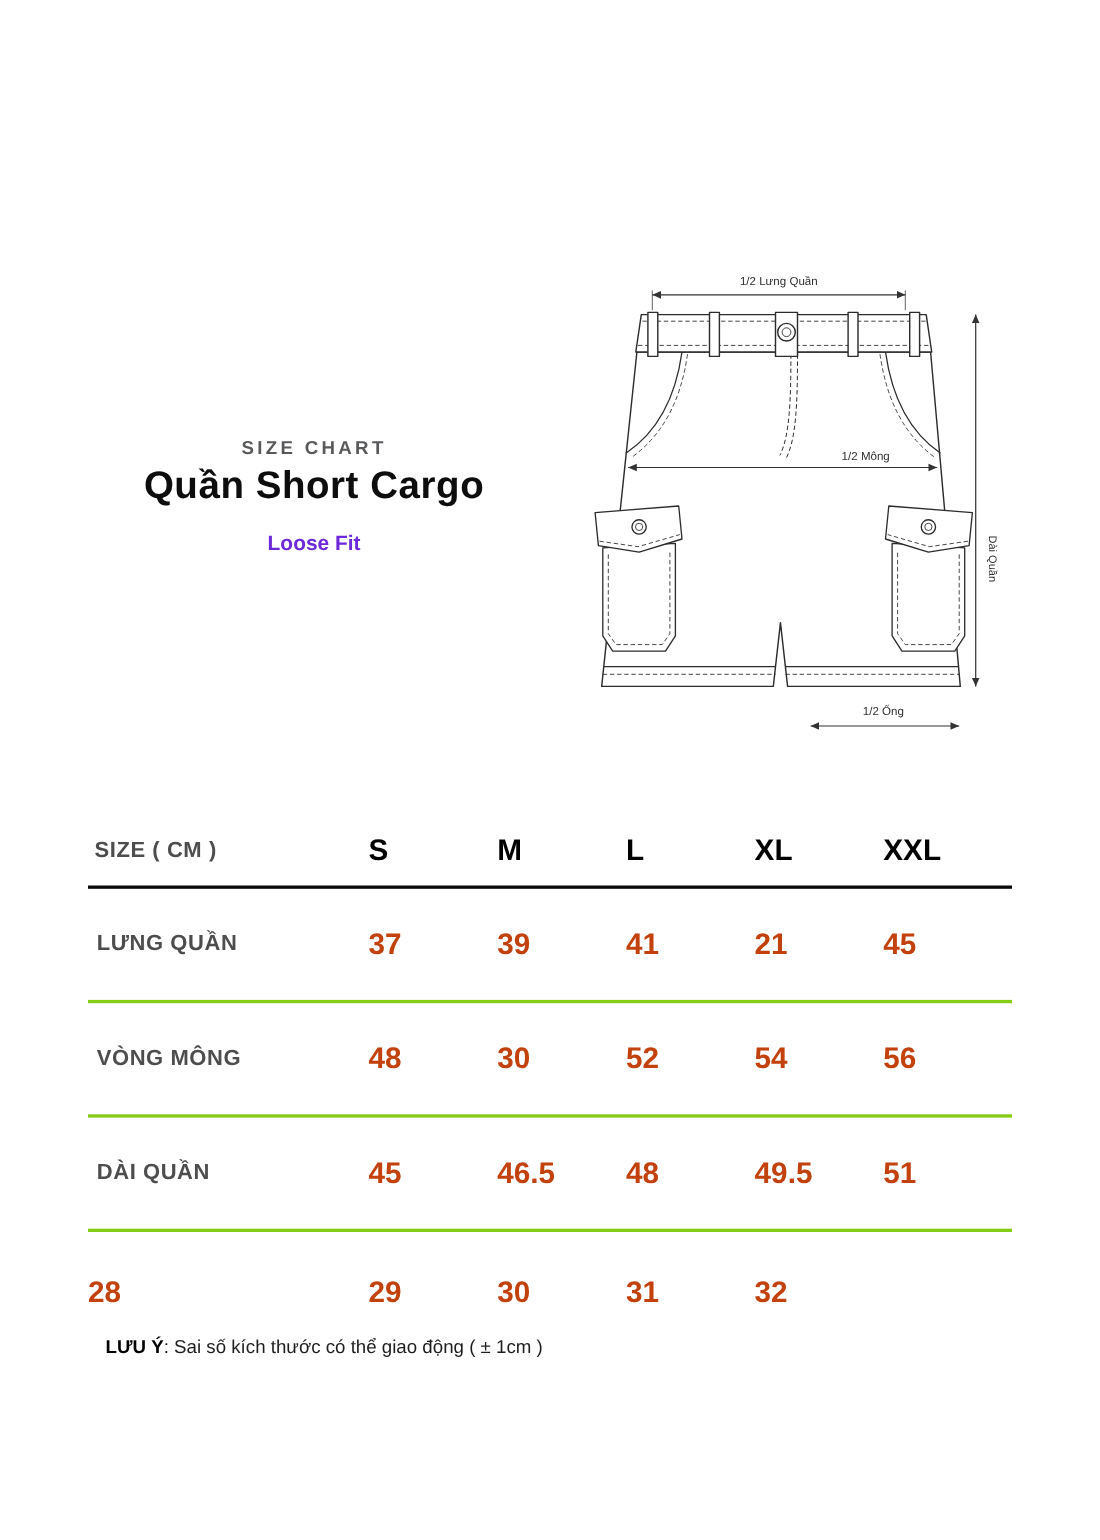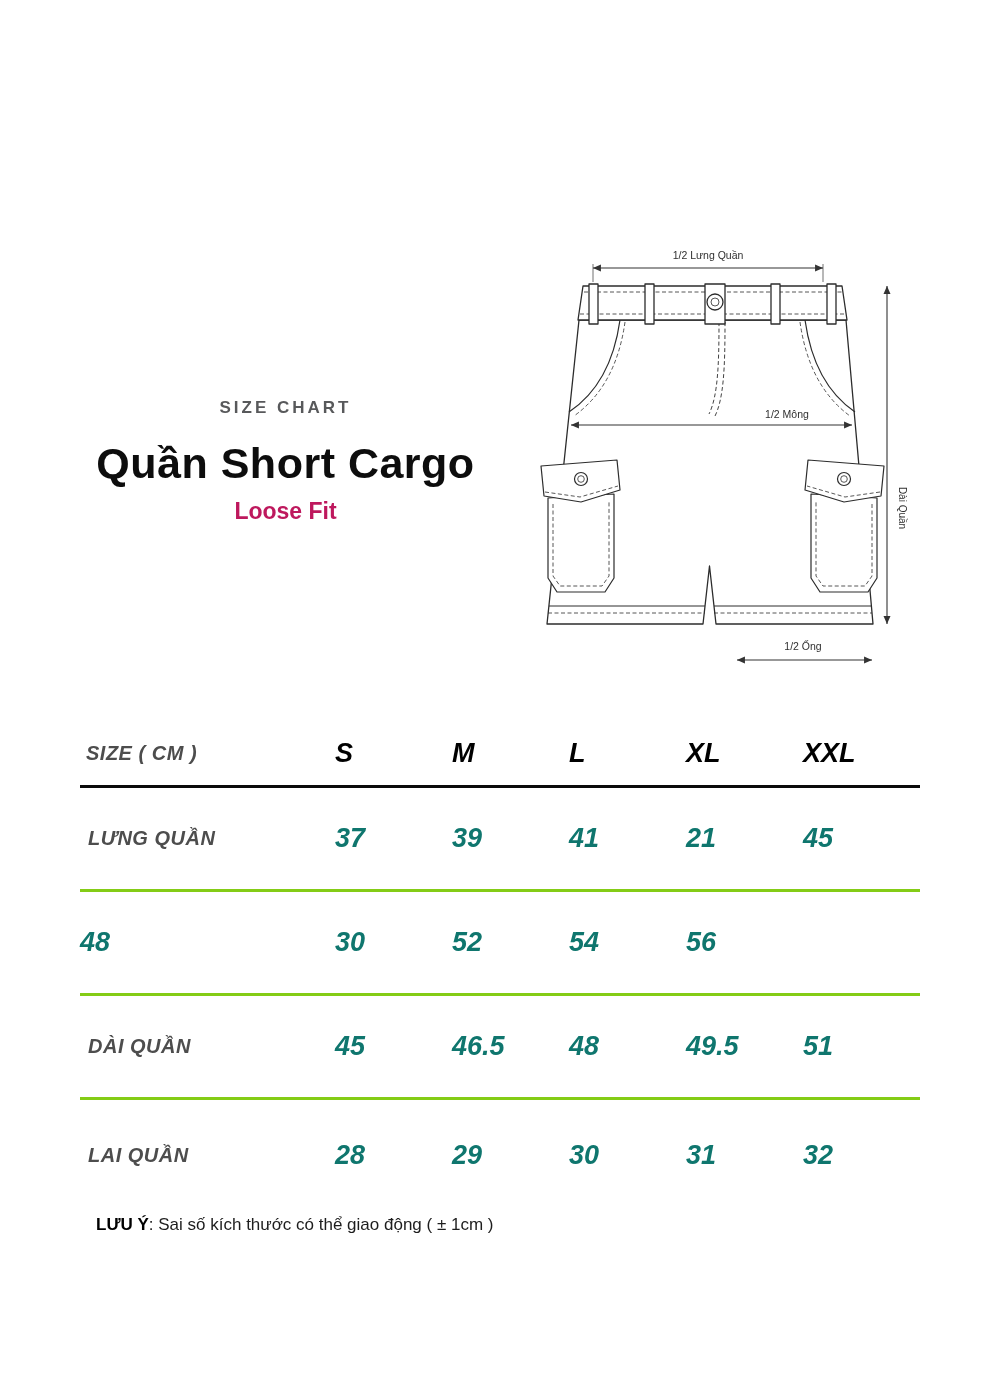--- a/index.html
+++ b/index.html
@@ -6,38 +6,38 @@
   html,body { background:#ffffff; }
   body {
     width:1000px; height:1400px; position:relative;
     font-family:"Liberation Sans","DejaVu Sans",sans-serif;
     color:#111;
   }
 
   
   .header-block { position:absolute; left:63px; top:398px; width:445px; text-align:center; }
   .eyebrow { font-size:17px; font-weight:700; letter-spacing:3px; color:#58595b; }
-  .title   { margin-top:21px; font-size:43px; font-weight:700; color:#0d0d0d; letter-spacing:0.5px; }
-  .subtitle{ margin-top:10px; font-size:23px; font-weight:700; color:#be185d; }
+  .title   { margin-top:4px; font-size:35px; font-weight:700; color:#0d0d0d; letter-spacing:0.5px; }
+  .subtitle{ margin-top:22px; font-size:19px; font-weight:700; color:#6d28d9; }
 
   
   .diagram-wrap { position:absolute; left:535px; top:238px; width:380px; height:452px; }
   .diagram text { font-size:10.5px; fill:#2f2f2f; font-family:"Liberation Sans","DejaVu Sans",sans-serif; }
   .diagram .vtext { font-size:10px; }
 
   
-  .size-table { position:absolute; left:80px; top:722px; width:840px;font-style:italic; }
+  .size-table { position:absolute; left:80px; top:742px; width:840px; }
   .t-row { display:grid; grid-template-columns:255px repeat(5,117px); align-items:center; }
   .t-head { height:66px; border-bottom:3px solid #0a0a0a; }
   .t-data { height:104px; border-bottom:3px solid #84cc16; }
   .t-data.last { border-bottom:none; height:110px; }
   .t-unit  { font-size:20px; font-weight:700; color:#4d4d4d; padding-left:6px; letter-spacing:0.5px; }
   .t-col   { font-size:27px; font-weight:700; color:#000; }
   .t-label { font-size:20px; font-weight:700; color:#4d4d4d; padding-left:8px; letter-spacing:0.5px; }
-  .t-val   { font-size:27px; font-weight:700; color:#0f766e; }
+  .t-val   { font-size:27px; font-weight:700; color:#c2410c; }
 
   
   .note { position:absolute; left:80px; top:1215px; font-size:17px; color:#1d1d1d; }
   .note .note-label { font-weight:700; color:#000;margin-left:16px; }
 </style>
 </head>
 <body>
 
 <div class="header-block">
   <div class="eyebrow">SIZE CHART</div>
@@ -145,38 +145,38 @@
   <div class="t-row t-data">
     <div class="t-label">LƯNG QUẦN</div>
     <div class="t-val">37</div>
     <div class="t-val">39</div>
     <div class="t-val">41</div>
     <div class="t-val">21</div>
     <div class="t-val">45</div>
   </div>
 
   <div class="t-row t-data">
+    <div class="t-label">VÒNG MÔNG</div>
     <div class="t-val">48</div>
     <div class="t-val">30</div>
     <div class="t-val">52</div>
     <div class="t-val">54</div>
     <div class="t-val">56</div>
   </div>
 
   <div class="t-row t-data">
     <div class="t-label">DÀI QUẦN</div>
     <div class="t-val">45</div>
     <div class="t-val">46.5</div>
     <div class="t-val">48</div>
     <div class="t-val">49.5</div>
     <div class="t-val">51</div>
   </div>
 
   <div class="t-row t-data last">
-    <div class="t-label">LAI QUẦN</div>
     <div class="t-val">28</div>
     <div class="t-val">29</div>
     <div class="t-val">30</div>
     <div class="t-val">31</div>
     <div class="t-val">32</div>
   </div>
 
 </div>
 
 <div class="note">

